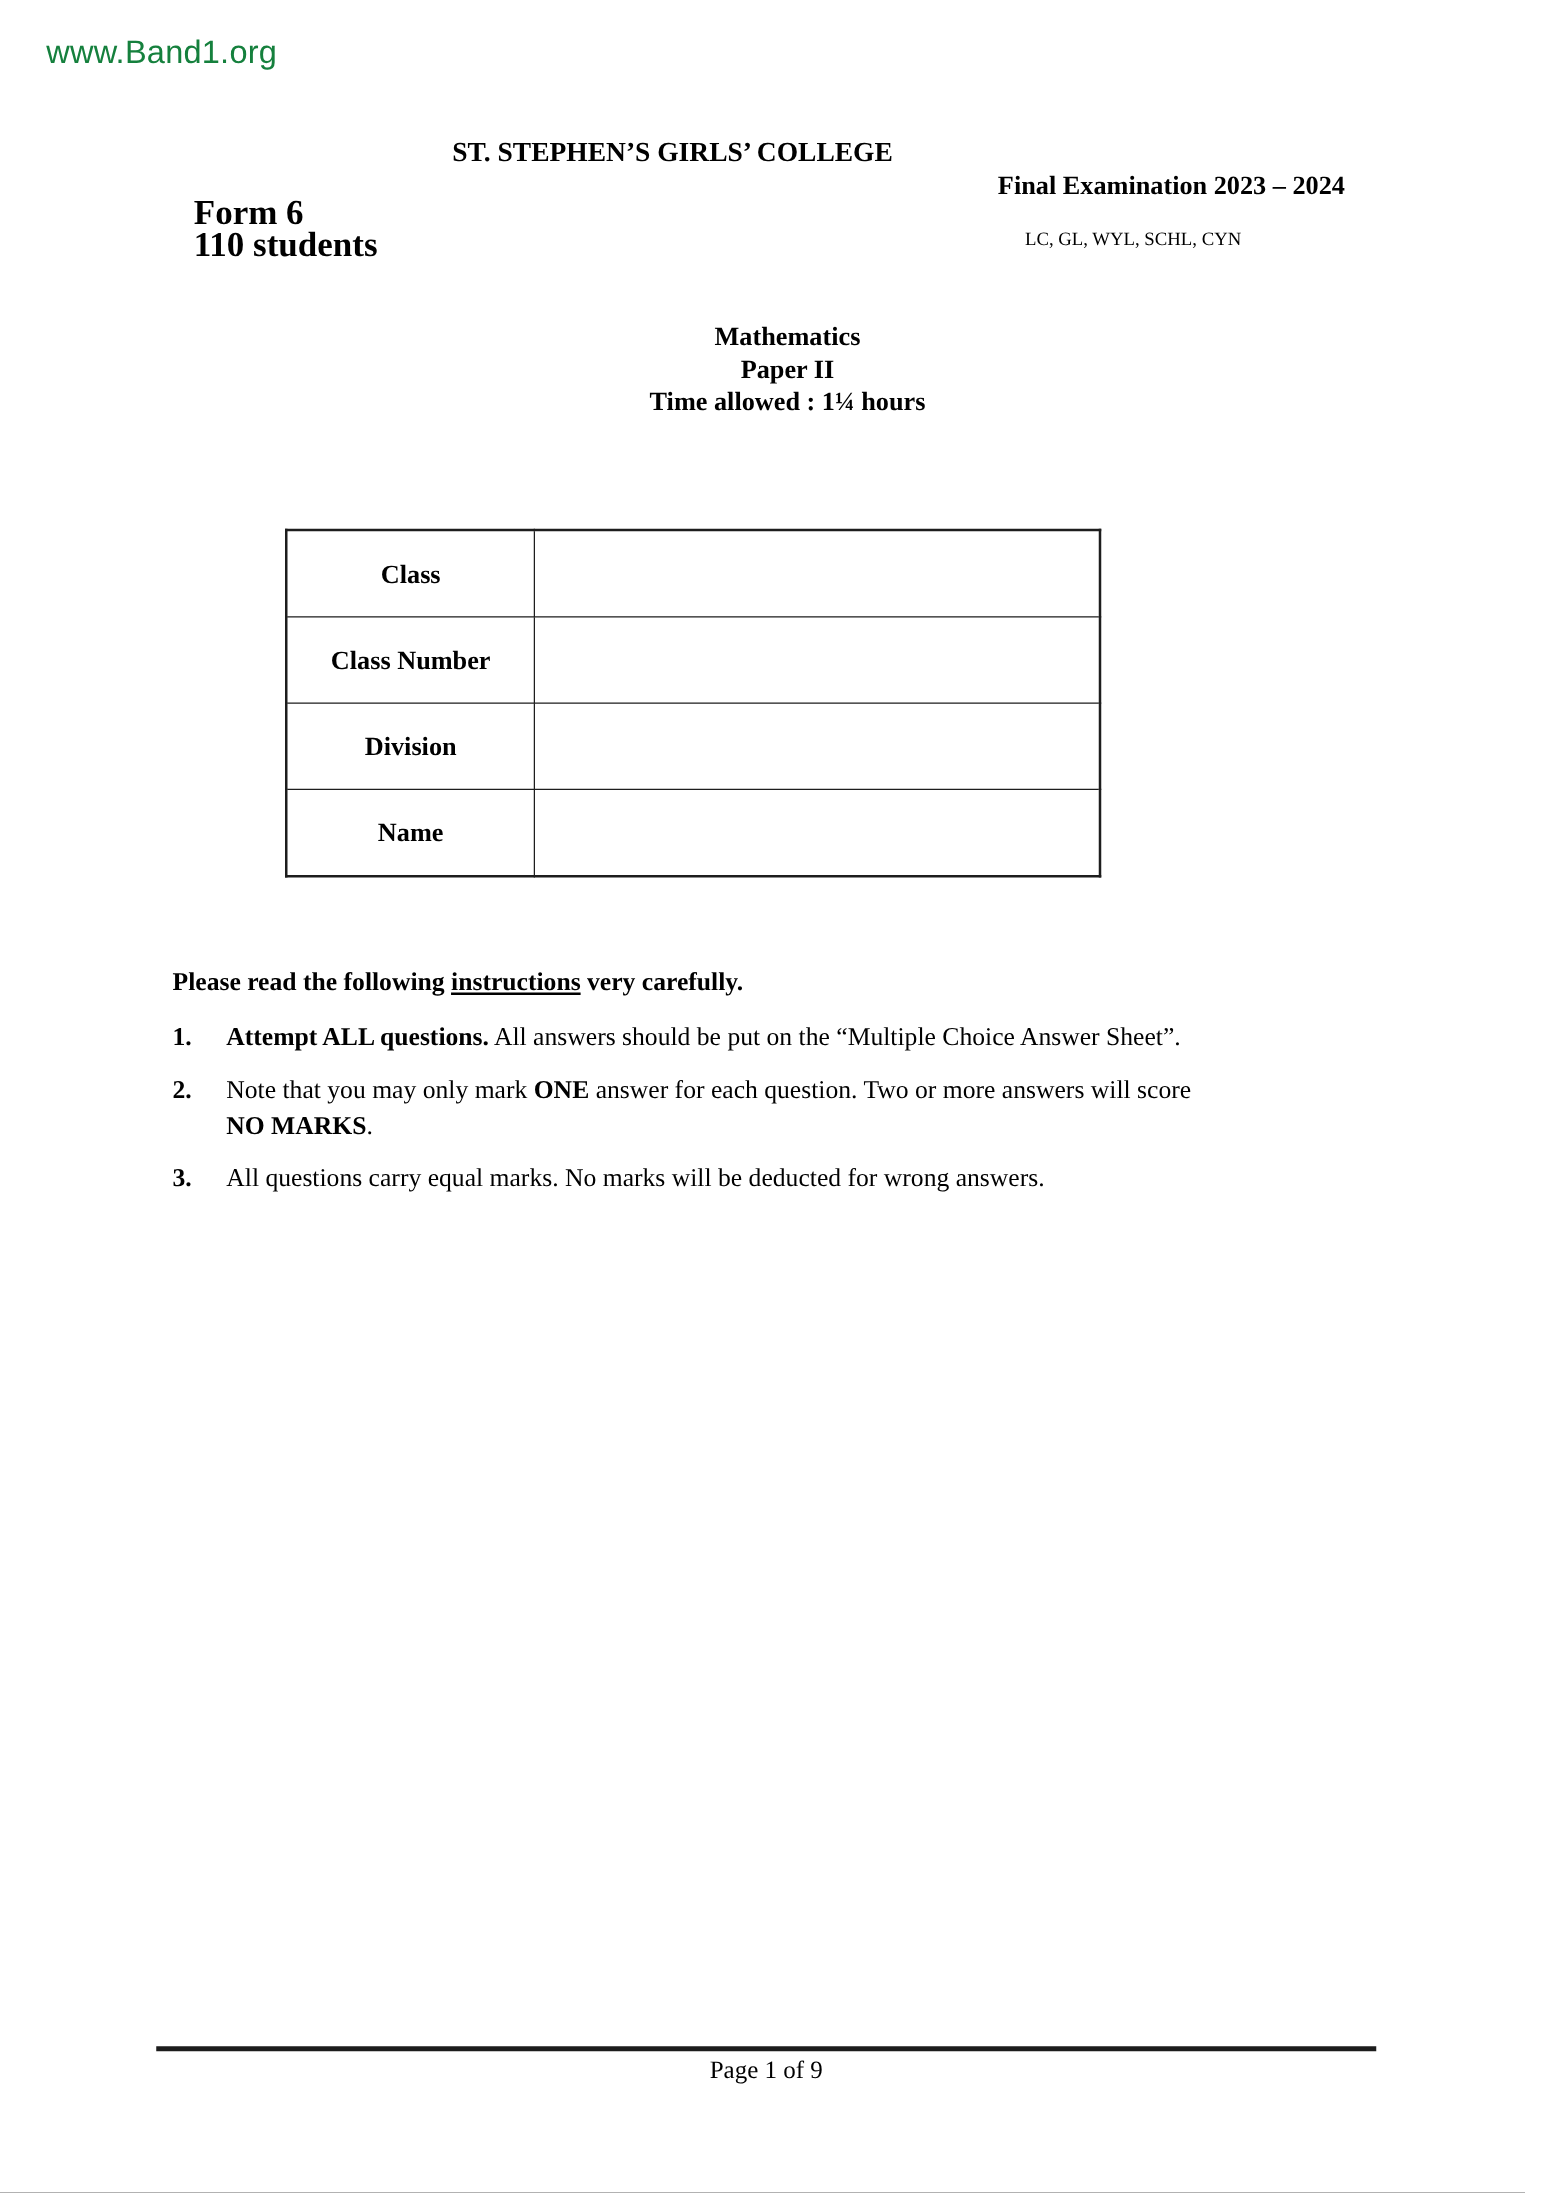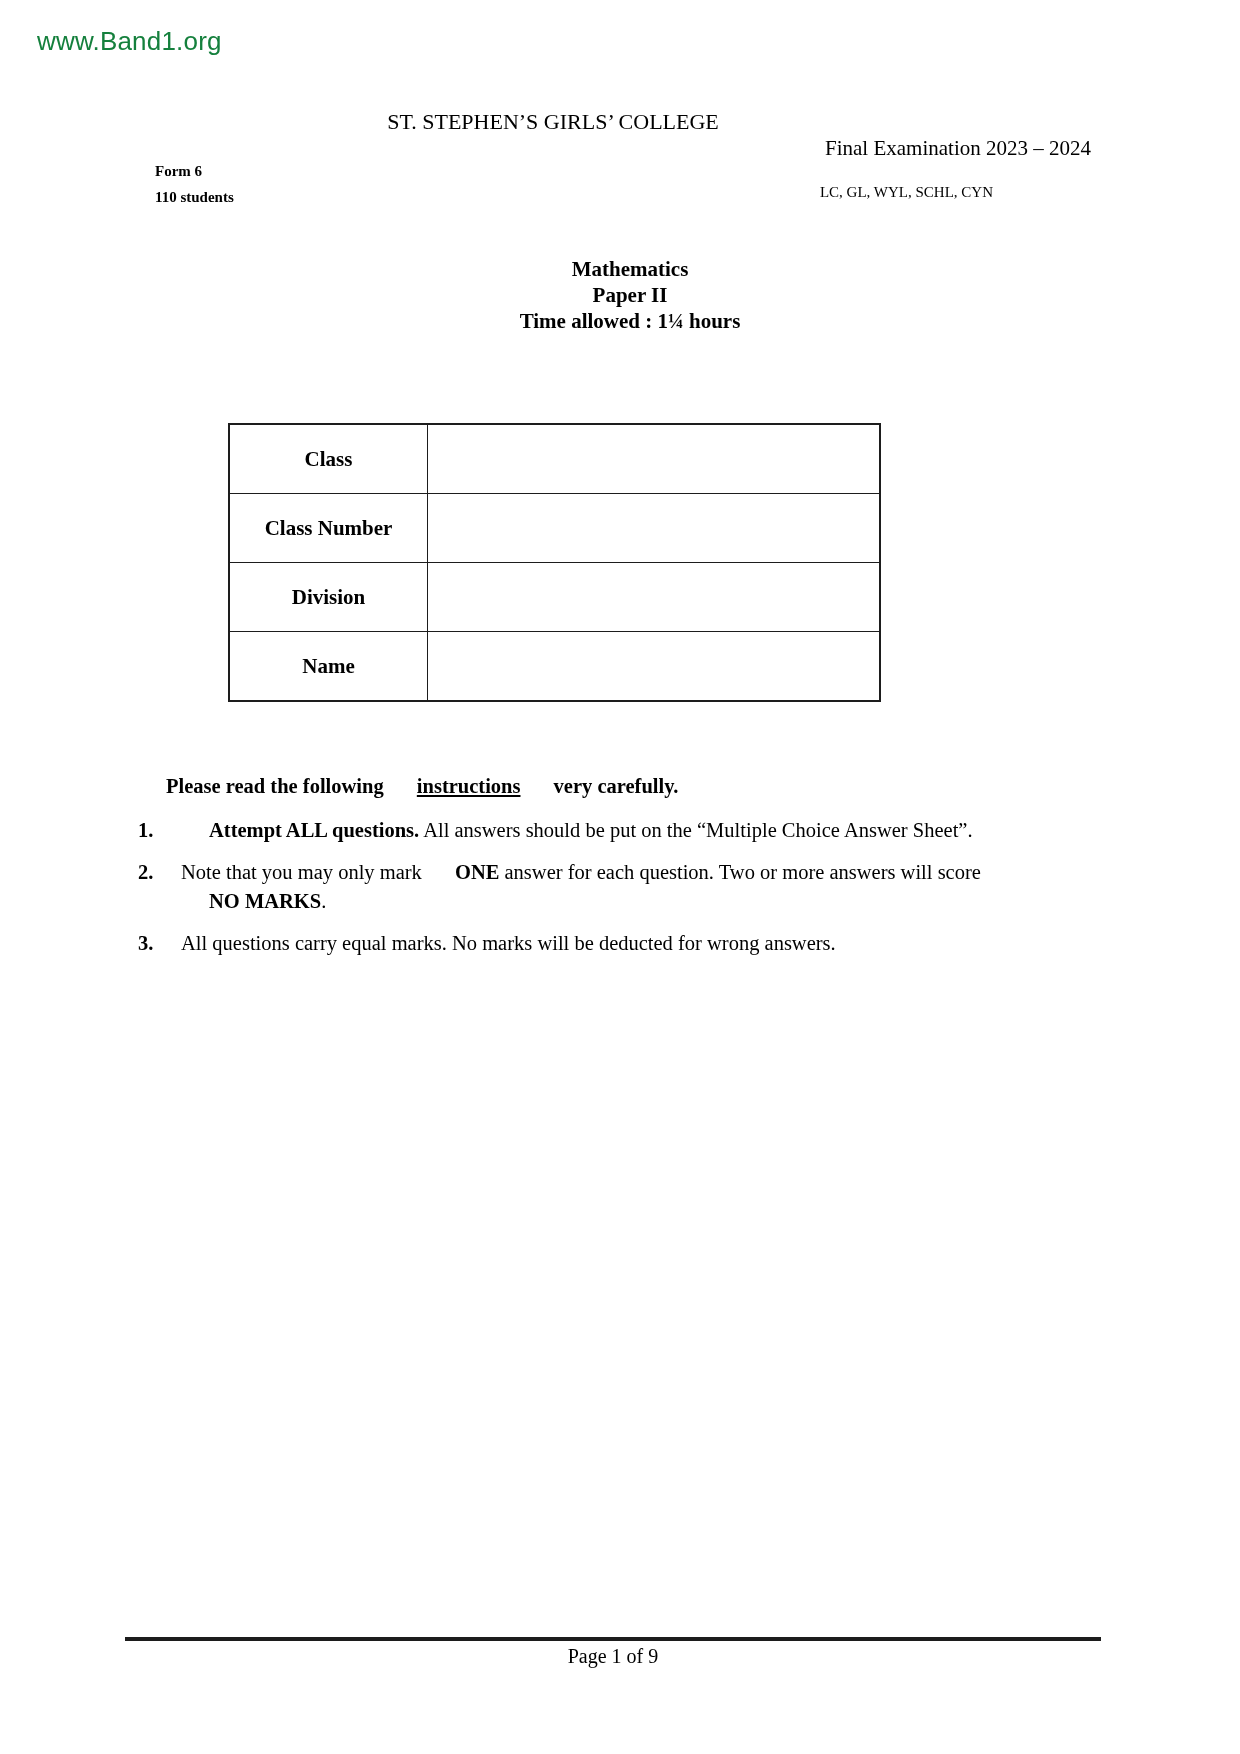--- a/index.html
+++ b/index.html
@@ -12,27 +12,27 @@
     font-family:"Liberation Serif", serif;
     overflow:hidden;
   }
   .watermark {
     position:absolute; left:37px; top:26px;
     font-family:"Liberation Sans", sans-serif;
     font-size:26px; color:#15803d; letter-spacing:0.2px;
   }
   .title-block {
     position:absolute; left:0; top:108px; width:1076px;
-    text-align:center; font-weight:normal;padding-left:15px;
+    text-align:center; font-weight:bold;
   }
   .title-line1 { font-size:22px; line-height:27px; }
   .title-line2 { font-size:21px; line-height:26px;text-align:right; }
   .form-block {
     position:absolute; left:155px; top:158px;
-    font-weight:bold; font-size:15px; line-height:26px;
+    font-weight:bold; font-size:28px; line-height:26px;
   }
   .teachers {
     position:absolute; right:247px; top:184px;
     font-weight:normal; font-size:15px;
   }
   .subject-block {
     position:absolute; left:10px; top:256px; width:1240px;
     text-align:center; font-weight:bold;
     font-size:21px; line-height:26px;
   }
@@ -52,21 +52,21 @@
   td.value-cell { width:456px; }
   .instructions {
     position:absolute; left:138px; top:772px; width:845px;
     font-size:20.5px; line-height:29px;
   }
   .instructions-heading { font-weight:bold; margin-bottom:15px; }
   .instructions-heading .u { text-decoration:underline; }
   .instr-item { display:flex; margin-bottom:13px; }
   .instr-num { flex:none; width:43px; font-weight:bold; }
   .instr-body { flex:1; }
-  .b { font-weight:bold;margin-left:28px; }
+  .b { font-weight:bold; }
   .footer-rule {
     position:absolute; left:125px; top:1637px;
     width:976px; height:4px; background:#1c1c1c;
   }
   .footer-text {
     position:absolute; left:0; top:1645px; width:1226px;
     text-align:center; font-size:20px;
   }
 </style>
 </head>

